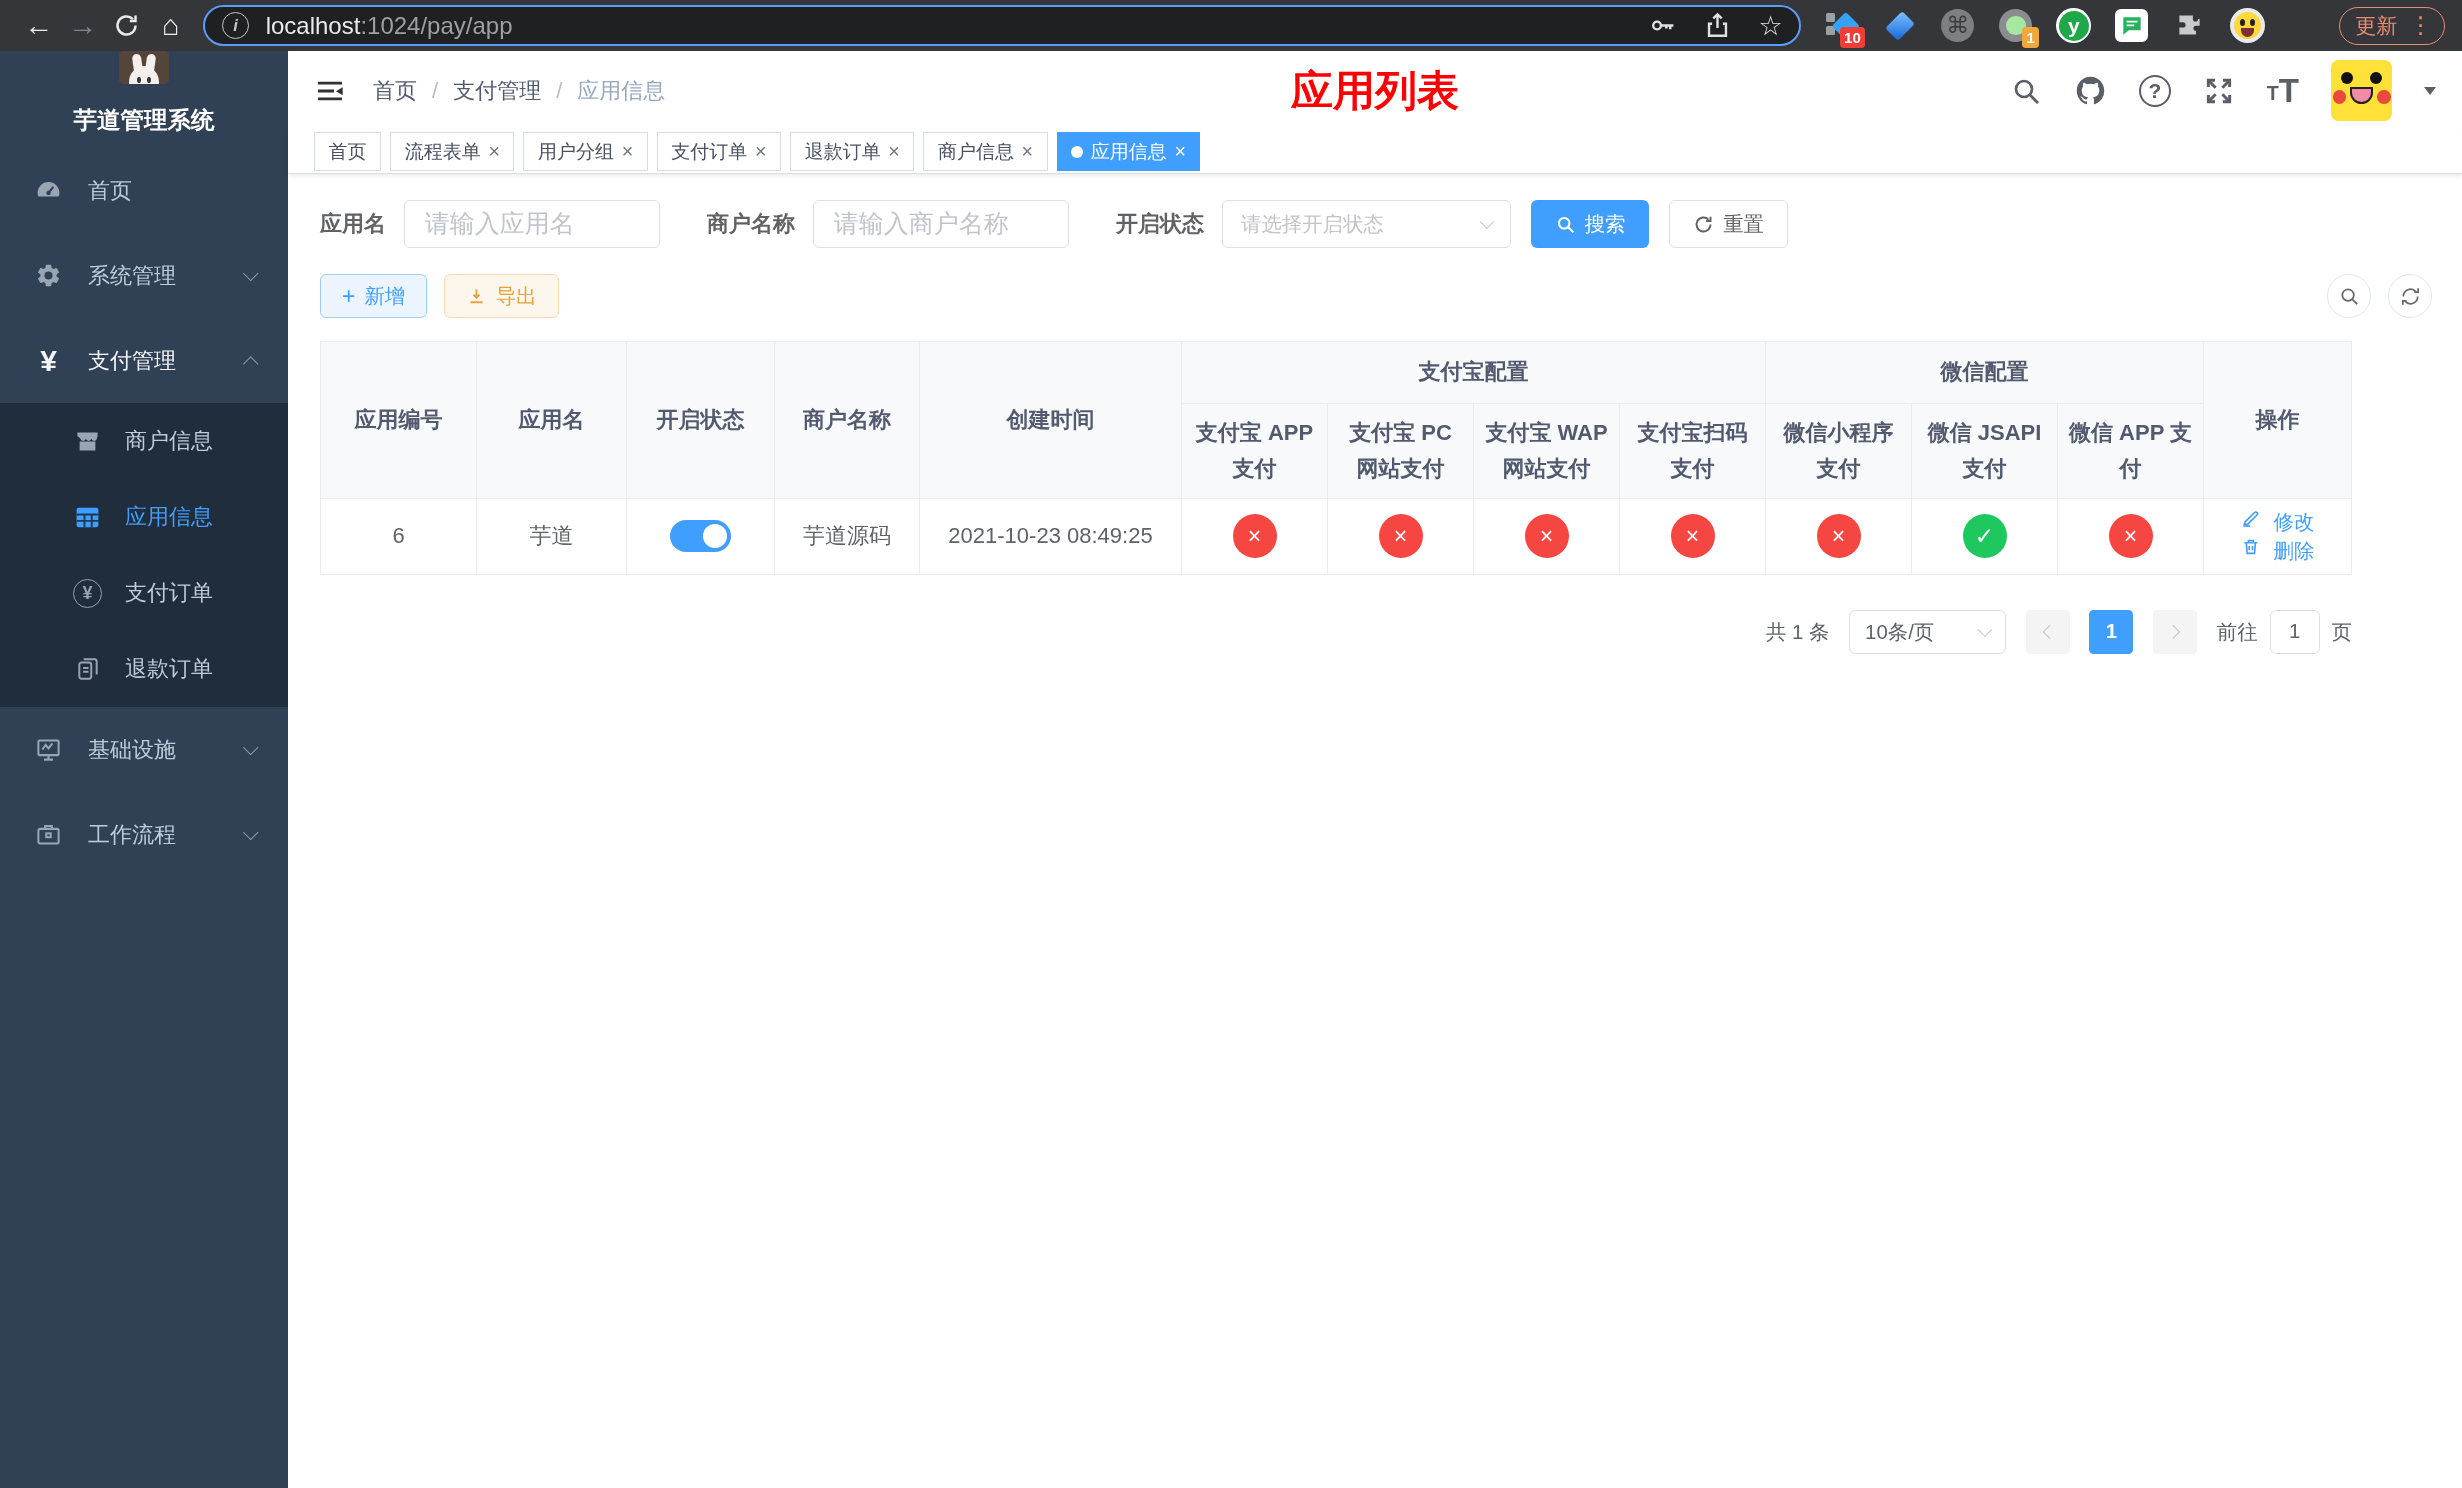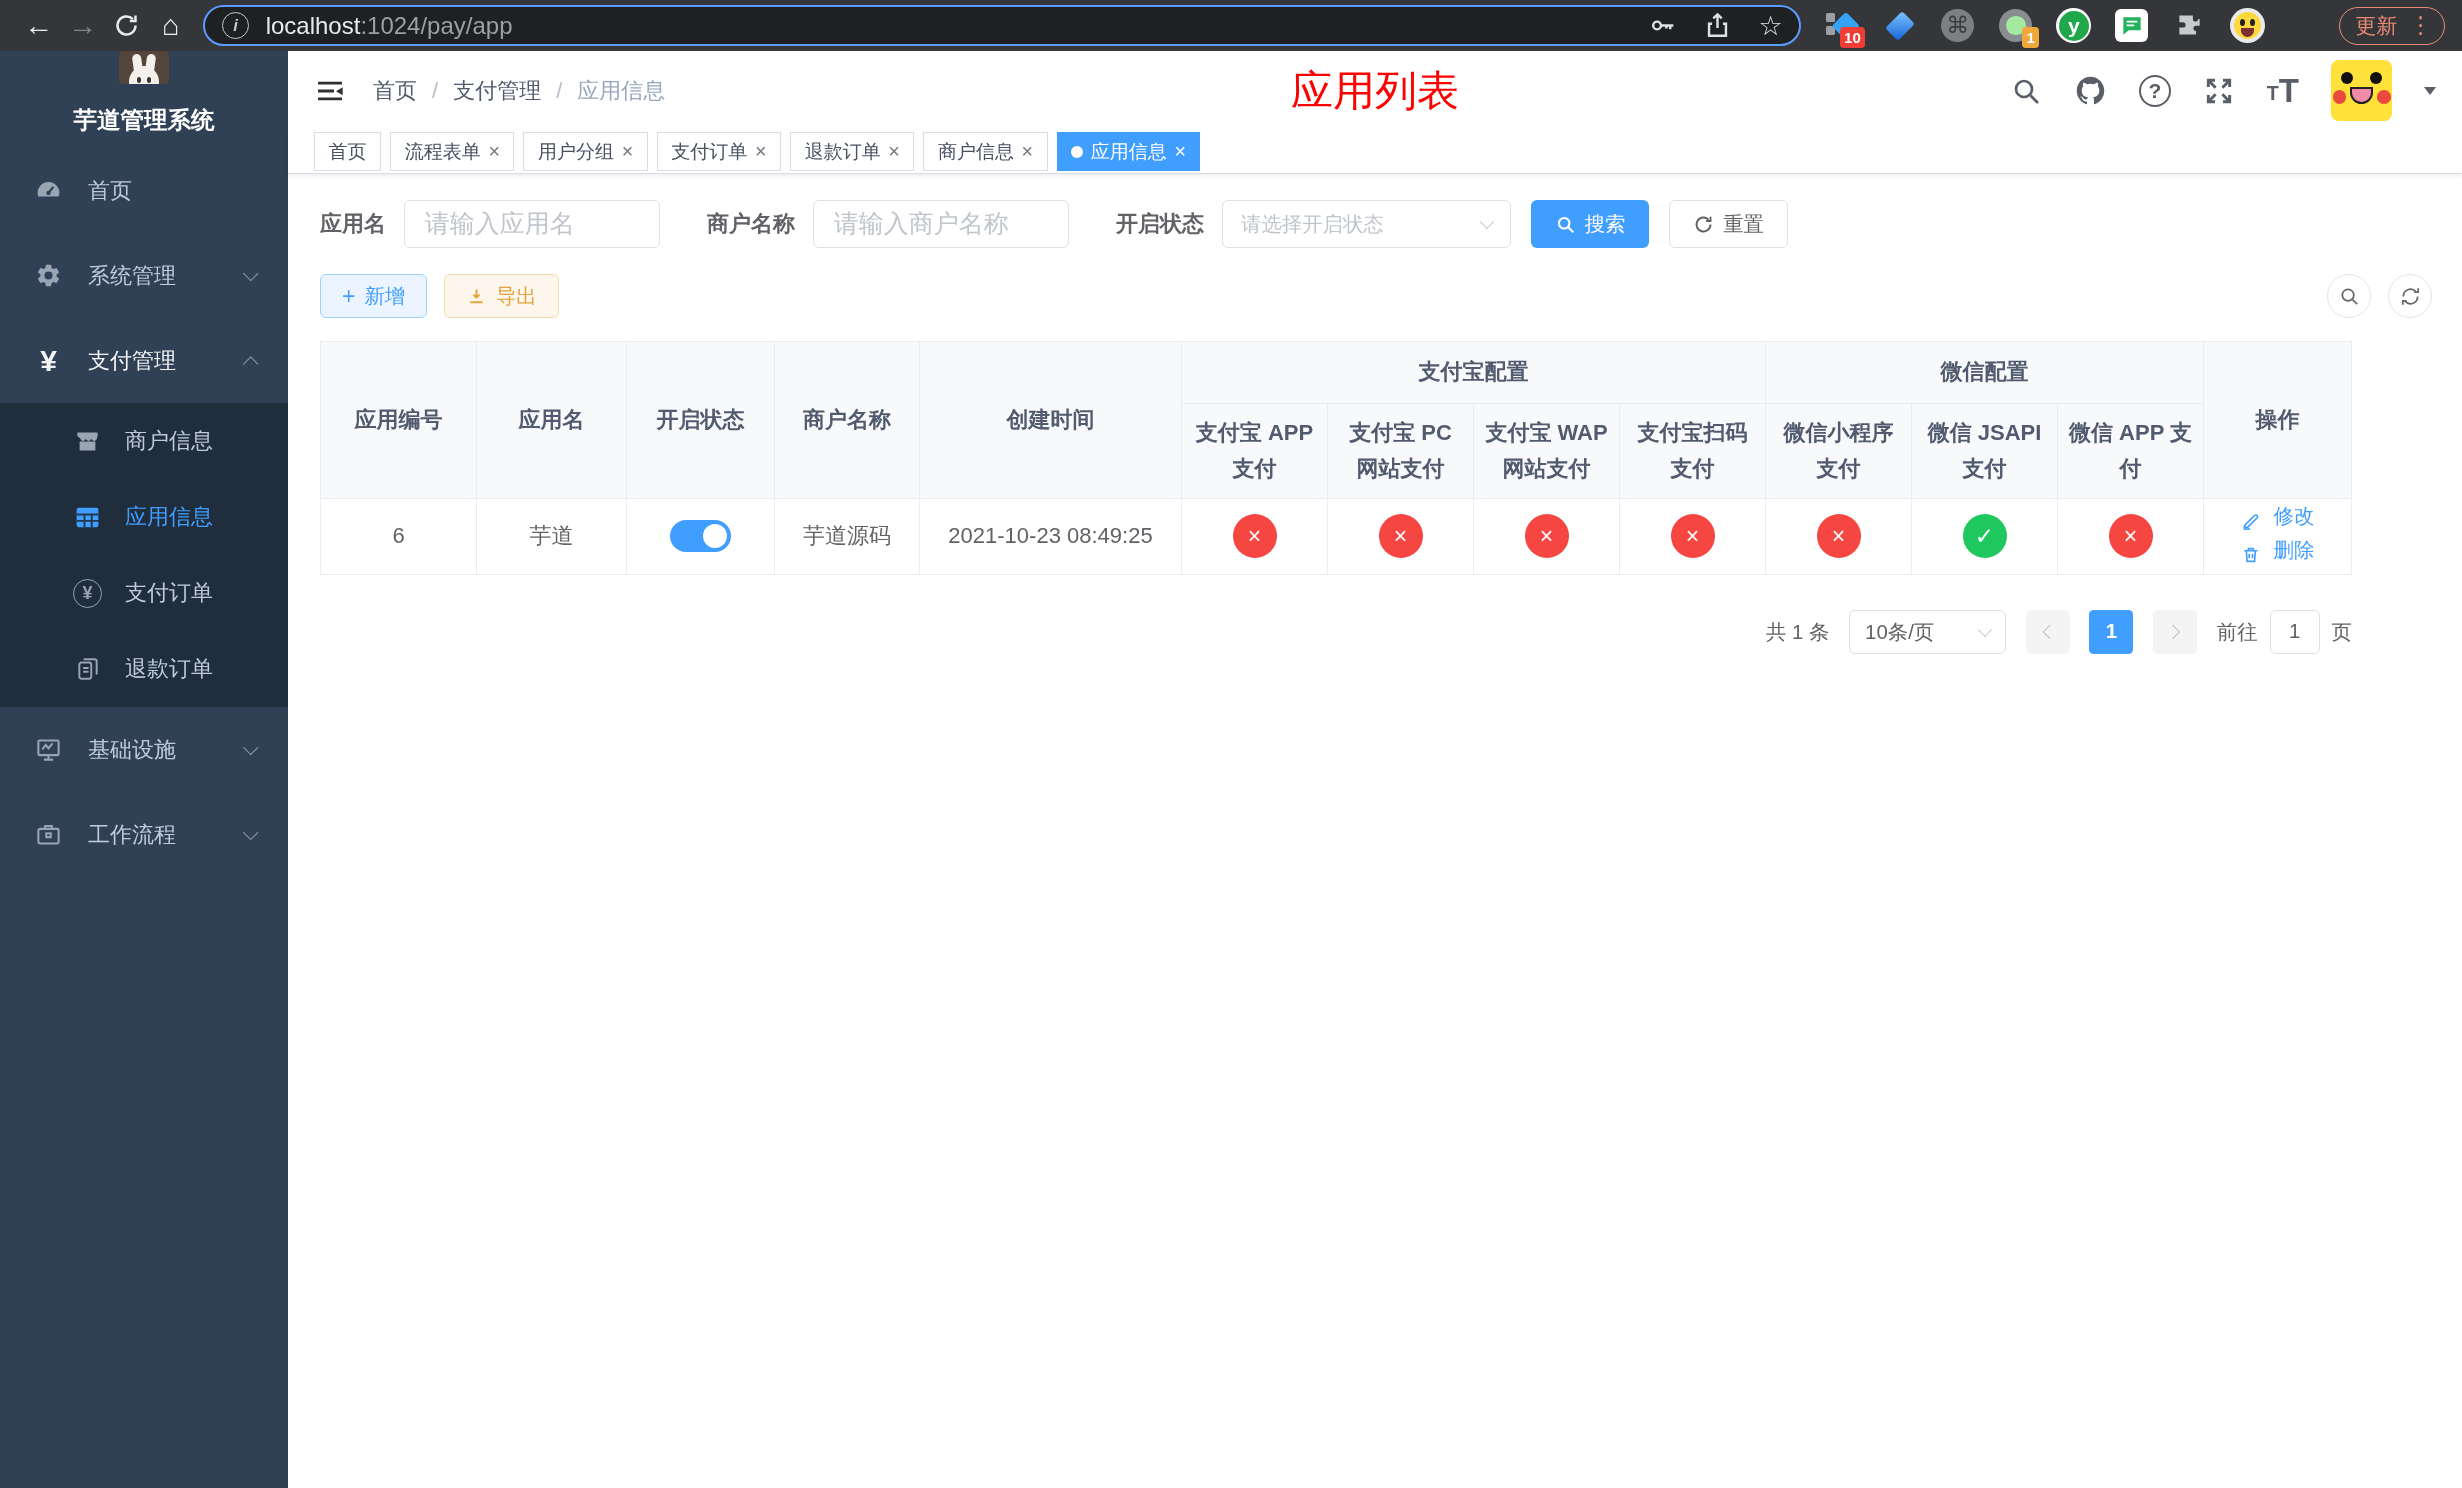--- a/index.html
+++ b/index.html
@@ -77,21 +77,21 @@
   .yen-circle { width:29px; height:29px; border:1.9px solid #97a2b1; border-radius:50%;
                 display:flex; align-items:center; justify-content:center; font-size:18px; font-weight:bold; color:#97a2b1; }
 
   
   .main { flex:1; display:flex; flex-direction:column; background:#fff; min-width:0; }
   .navbar { height:79px; display:flex; align-items:center; padding:0 26px; position:relative; }
   .breadcrumb { margin-left:27px; display:flex; align-items:center; gap:15px; font-size:22px; color:#515a6e; }
   .bc-sep { color:#b6bdc8; }
   .bc-last { color:#97a8be; }
   .page-title { position:absolute; left:50%; transform:translateX(-50%); color:#fd0000;
-                font-size:42px; font-weight:normal; white-space:nowrap; }
+                font-size:42px; font-weight:bold; white-space:nowrap; }
   .nav-right { margin-left:auto; display:flex; align-items:center; gap:32px; color:#5a5e66; }
   .qmark { width:32px; height:32px; border:2.3px solid #5a5e66; border-radius:50%; display:flex;
            align-items:center; justify-content:center; font-size:21px; font-weight:bold; }
   .tt { display:flex; align-items:flex-end; font-weight:bold; color:#5a5e66; }
   .tt .small { font-size:19.7px; } .tt .big { font-size:33px; line-height:0.9; }
   .avatar { width:61px; height:61px; border-radius:7.6px; background:#ffe13a; position:relative; overflow:hidden; }
   .avatar .eye { position:absolute; width:12px; height:12px; background:#111; border-radius:50%; top:12px; }
   .avatar .cheek { position:absolute; width:13.6px; height:13.6px; background:#e9493f; border-radius:50%; top:30px; }
   .avatar .mouth { position:absolute; width:23px; height:16.7px; background:#f08ca8; border:2.3px solid #222;
                    border-radius:0 0 12px 12px; left:19px; top:27px; }
@@ -138,21 +138,21 @@
   th { background:#f8f9fb; color:#515a6e; font-weight:bold; font-size:22px; padding:10.6px 9px; line-height:1.65; }
   thead tr.group th { height:62px; padding:0 9px; }
   td { height:76px; font-size:22px; color:#606266; background:#fff; padding:0 7.6px; }
   .circ { display:inline-flex; width:44px; height:44px; border-radius:50%; align-items:center;
           justify-content:center; color:#fff; font-size:23px; }
   .fail { background:#f54641; } .success { background:#1ec85f; }
   .switch { width:61px; height:32px; border-radius:16px; background:#409eff; position:relative;
             margin:0 auto; cursor:pointer; }
   .switch .knob { position:absolute; right:3.8px; top:3.8px; width:24px; height:24px; border-radius:50%; background:#fff; }
   .ops a { color:#409eff; font-size:20.4px; text-decoration:none; display:inline-flex;
-           align-items:flex-end; gap:13px; margin:0 9px; cursor:pointer; }
+           align-items:flex-start; gap:13px; margin:0 9px; cursor:pointer; }
 
   .pagination { width:2032px; margin-top:35px; display:flex; justify-content:flex-end;
                 align-items:center; gap:19.7px; font-size:20.4px; color:#606266; }
   .psel { width:157px; height:44px; border:0.8px solid #dcdfe6; border-radius:6px; display:flex;
           align-items:center; justify-content:space-between; padding:0 15px; color:#606266; cursor:pointer; }
   .pbtn { width:44px; height:44px; background:#f4f4f5; border-radius:4.5px; display:flex;
           align-items:center; justify-content:center; cursor:pointer; }
   .pbtn .chev2 { width:9.8px; height:9.8px; border-right:1.9px solid #b9c0cc; border-bottom:1.9px solid #b9c0cc; }
   .chev-l { transform:rotate(135deg); margin-left:4.5px; }
   .chev-r { transform:rotate(-45deg); margin-right:4.5px; }

